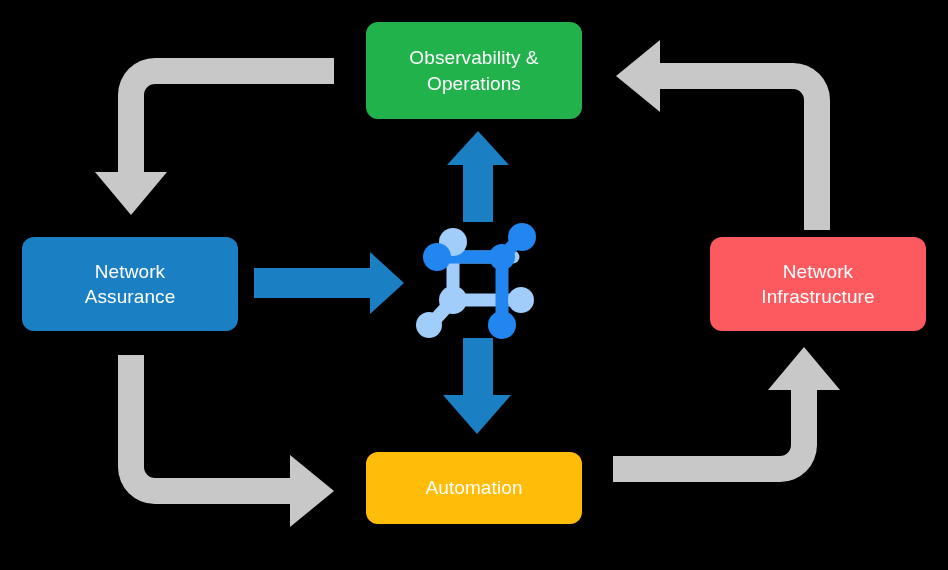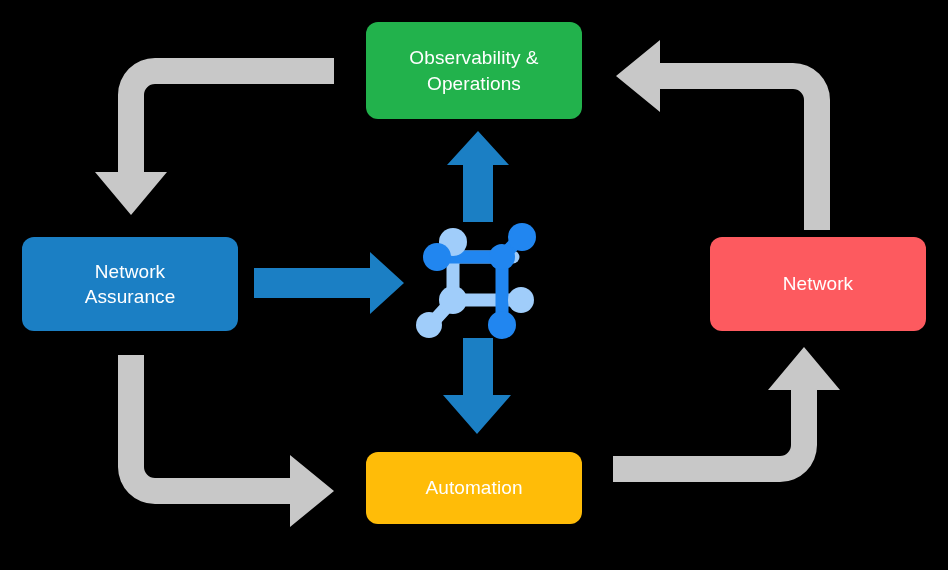--- a/index.html
+++ b/index.html
@@ -144,20 +144,21 @@
   <div class="node-box" id="box-operations" style="background: rgb(27, 127, 196);">
     <div>
       <span>Network</span>
       <span>Assurance</span>
     </div>
   </div>
 
   <div class="node-box" id="box-infrastructure" style="background: rgb(253, 90, 95);">
     <div>
       <span>Network</span>
+      <span>Infrastructure</span>
     </div>
   </div>
 
   <div class="node-box" id="box-automation" style="background: rgb(255, 188, 8);">
     <div>
       <span>Automation</span>
     </div>
   </div>
 
 </div>

